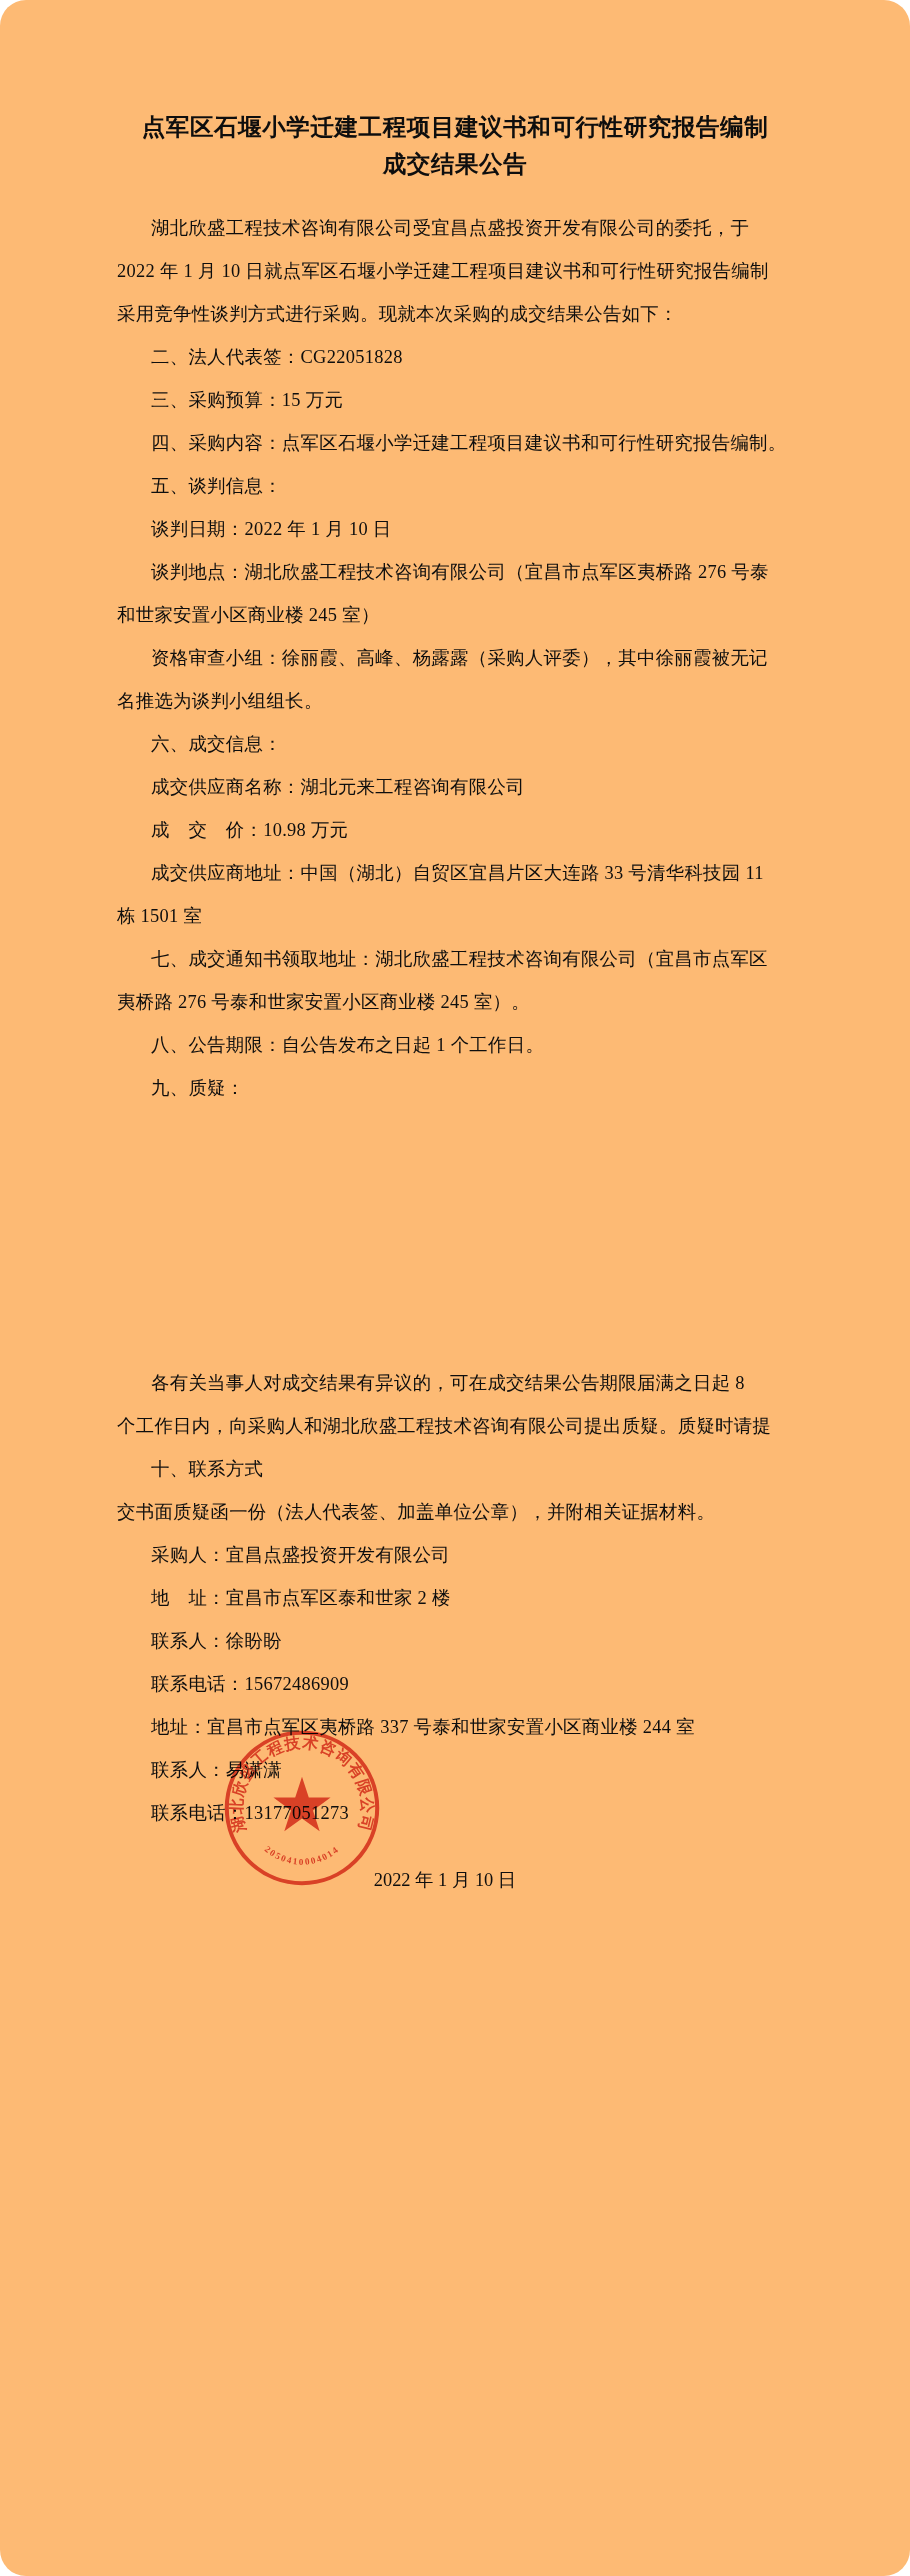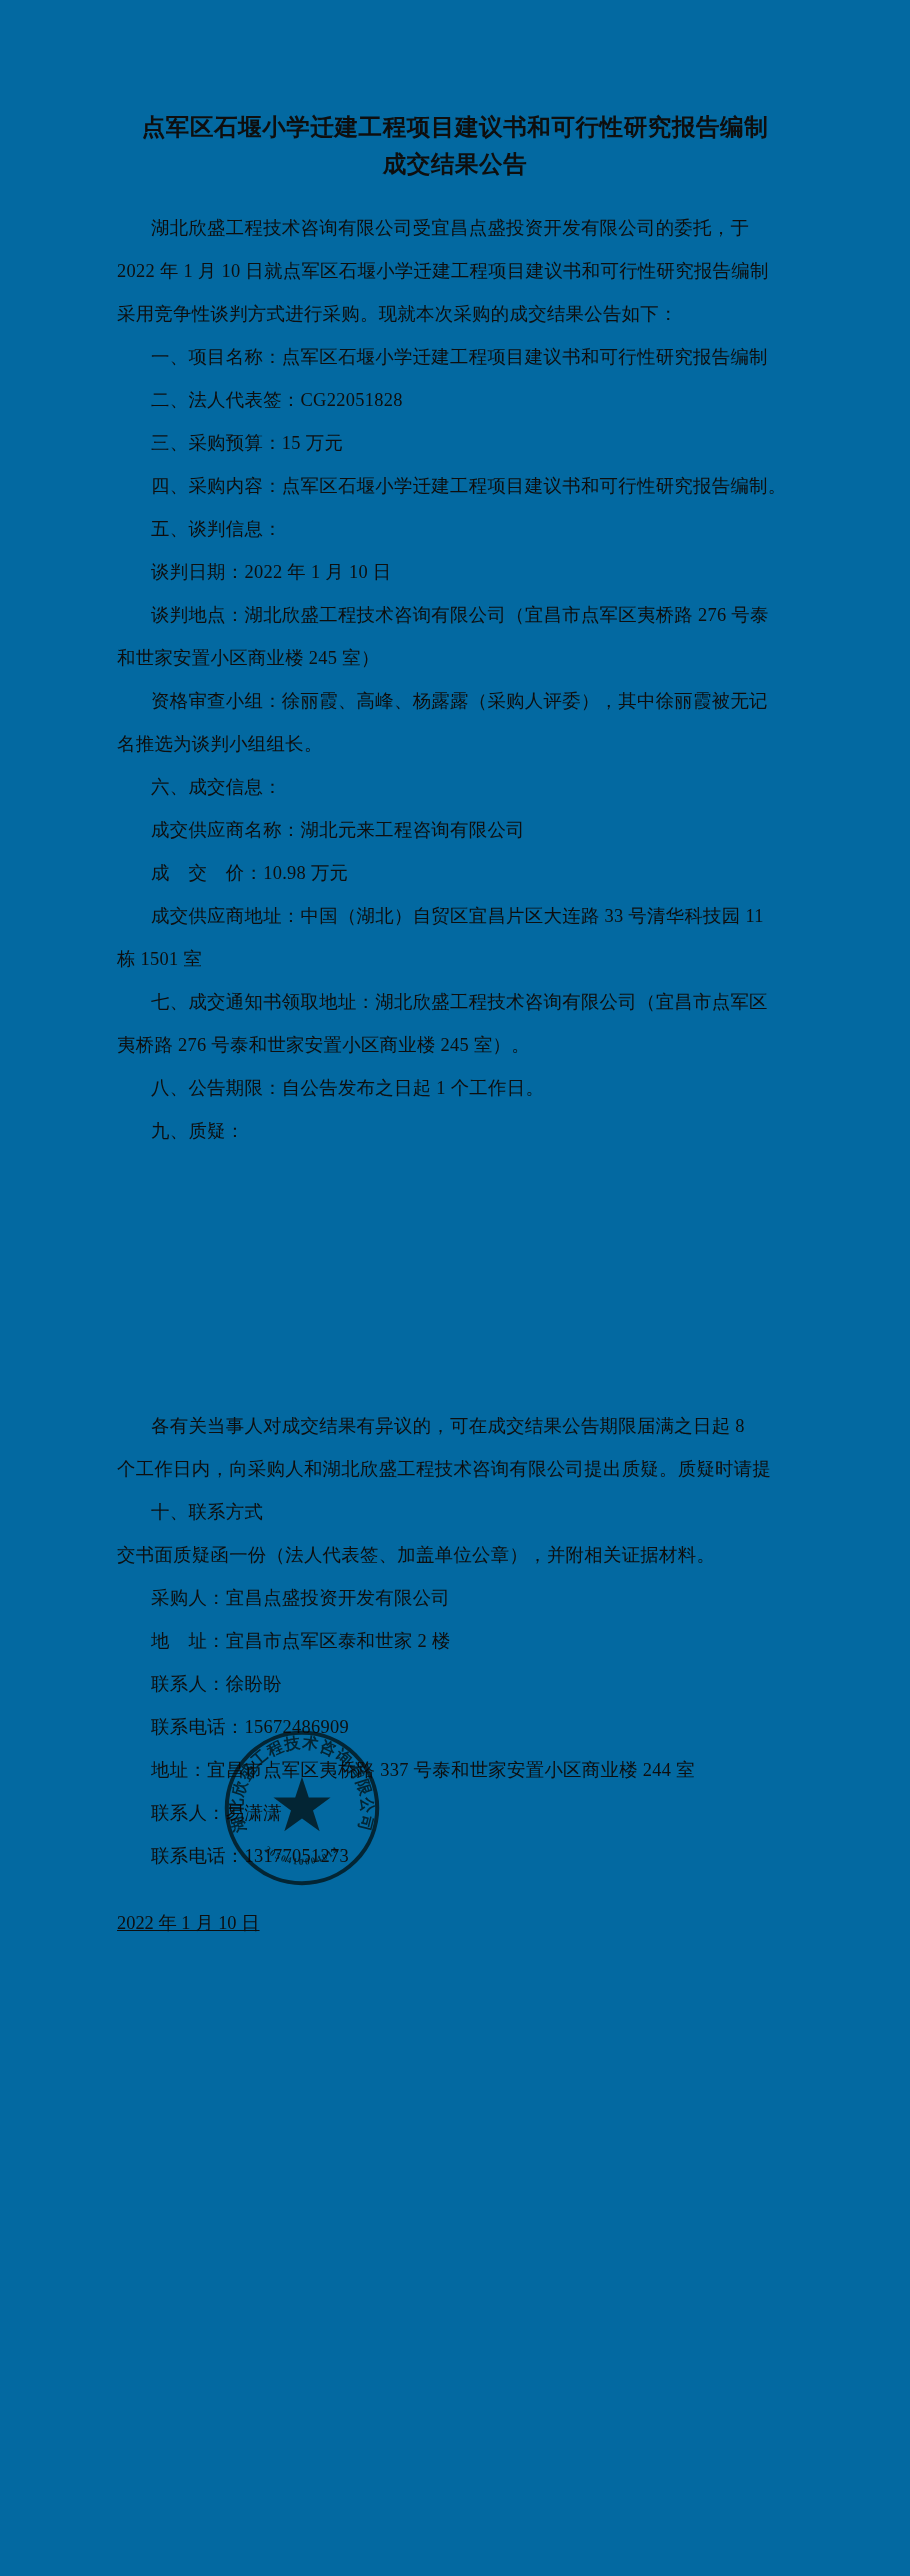--- a/index.html
+++ b/index.html
@@ -1,23 +1,24 @@
 <!DOCTYPE html>
 <html style="font-size:9.2px"><head>
 <meta charset="utf-8">
 <style>
   html,body { margin:0; padding:0; background:#ffffff; }
   .page {
     position: relative;
     width: 910px;
     height: 2576px;
-    background: #0369a1;
+    background: #fdba74;
     color: #0e0e0e;
     font-family: "Liberation Serif", "DejaVu Serif", serif;
     overflow: hidden;
+    border-radius: 26px;
   }
   .doc-title {
     padding-top: 109px;
     text-align: center;
     font-size: 23.5px;
     font-weight: 700;
     line-height: 37px;
     letter-spacing: 0.6px;
   }
   .doc-body {
@@ -31,23 +32,22 @@
     font-size: 18.4px;
     letter-spacing: 0.3px;
     white-space: nowrap;
   }
   .line.indent { text-indent: 34px; }
   .line.gap-before { margin-top: 252px; }
   .date-line {
     height: 43px;
     line-height: 43px;
     font-size: 18.4px;
-    text-align: left;
+    text-align: center;
     white-space: nowrap;
-    text-decoration: underline;
   }
   .seal {
     position: absolute;
     left: 221px;
     top: 1727px;
     width: 162px;
     height: 162px;
     opacity: 0.88;
     mix-blend-mode: multiply;
     pointer-events: none;
@@ -67,21 +67,20 @@
   <div class="doc-title">
     <div>点军区石堰小学迁建工程项目建议书和可行性研究报告编制</div>
     <div>成交结果公告</div>
   </div>
 
   <div class="doc-body" id="doc-body">
 
   <div class="line indent">湖北欣盛工程技术咨询有限公司受宜昌点盛投资开发有限公司的委托，于</div>
       <div class="line">2022 年 1 月 10 日就点军区石堰小学迁建工程项目建议书和可行性研究报告编制</div>
       <div class="line">采用竞争性谈判方式进行采购。现就本次采购的成交结果公告如下：</div>
-      <div class="line indent">一、项目名称：点军区石堰小学迁建工程项目建议书和可行性研究报告编制</div>
       <div class="line indent">二、法人代表签：CG22051828</div>
       <div class="line indent">三、采购预算：15 万元</div>
       <div class="line indent">四、采购内容：点军区石堰小学迁建工程项目建议书和可行性研究报告编制。</div>
       <div class="line indent">五、谈判信息：</div>
       <div class="line indent">谈判日期：2022 年 1 月 10 日</div>
       <div class="line indent">谈判地点：湖北欣盛工程技术咨询有限公司（宜昌市点军区夷桥路 276 号泰</div>
       <div class="line">和世家安置小区商业楼 245 室）</div>
       <div class="line indent">资格审查小组：徐丽霞、高峰、杨露露（采购人评委），其中徐丽霞被无记</div>
       <div class="line">名推选为谈判小组组长。</div>
       <div class="line indent">六、成交信息：</div>

